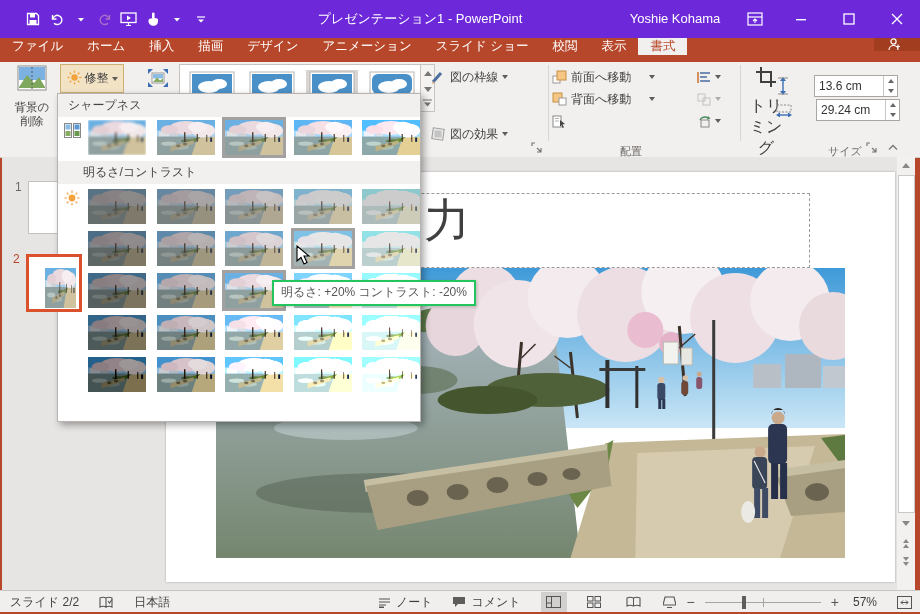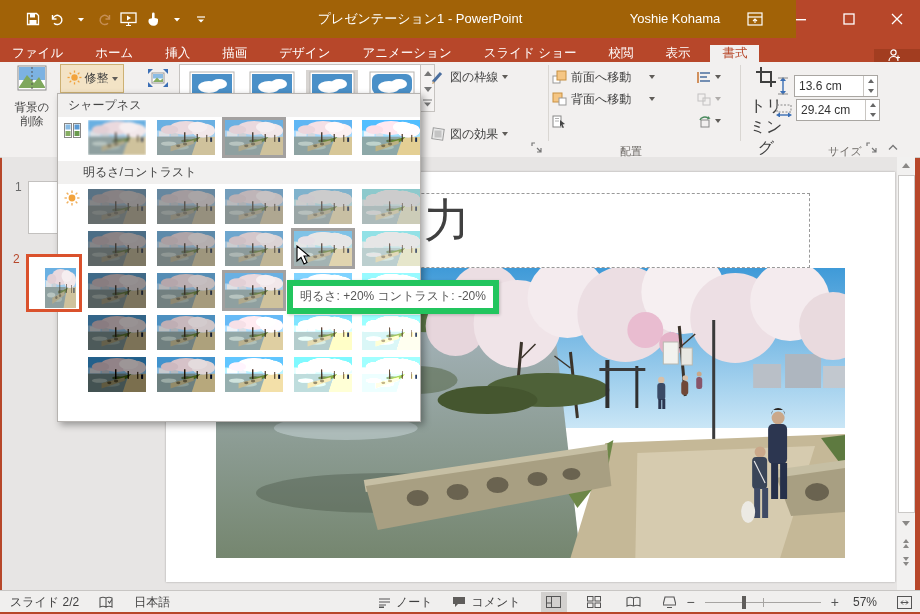--- a/index.html
+++ b/index.html
@@ -4,30 +4,30 @@
 <style>
   html,body{margin:0;padding:0;}
   body{width:920px;height:614px;position:relative;overflow:hidden;
        font-family:"Liberation Sans","DejaVu Sans",sans-serif;
        background:#b7472a;font-size:12px;color:#3f3f3f;
        -webkit-font-smoothing:antialiased;}
   #app{position:absolute;inset:0;}
   .abs{position:absolute;}
 
   
-  #titlebar{position:absolute;left:0;top:0;width:796px;height:38px;background:#a16207;color:#fff;}
+  #titlebar{position:absolute;left:0;top:0;width:920px;height:38px;background:#6d28d9;color:#fff;}
   .qat{position:absolute;top:8px;display:flex;align-items:center;gap:2px;}
   .qat-btn{width:22px;height:22px;display:flex;align-items:center;justify-content:center;}
   .qat-btn.dim{opacity:.45;}
   #win-title{position:absolute;top:10px;left:260px;width:320px;text-align:center;font-size:13px;color:#fff;}
   #user-name{position:absolute;top:11px;left:620px;width:110px;text-align:center;font-size:13px;color:#fff;}
   .cap-btn{position:absolute;top:6px;width:34px;height:26px;display:flex;align-items:center;justify-content:center;}
 
   
-  #tabbar{position:absolute;left:0;top:38px;width:920px;height:24px;background:#b7472a;display:flex;align-items:flex-end;gap:8px;}
+  #tabbar{position:absolute;left:0;top:38px;width:920px;height:24px;background:#b7472a;display:flex;align-items:flex-start;}
   .tab{display:flex;align-items:center;padding:0 12px;color:#fff;font-size:12.5px;white-space:nowrap;}
   .tab.active{background:#f2f0ef;color:#b7472a;}
   .tab.share{background:#a23d20;margin-left:auto;padding:0 14px;}
   .tab .ticon{margin-right:5px;display:flex;}
 
   
   #ribbon{position:absolute;left:0;top:62px;width:920px;height:95px;background:#f2f0ef;border-bottom:1px solid #cfccc8;}
   .grp-label{position:absolute;top:82px;font-size:11px;color:#6e6a66;}
   .vsep{position:absolute;top:3px;height:76px;width:1px;background:#d9d6d2;}
   .rbtn-big{position:absolute;left:6px;top:3px;width:52px;height:78px;text-align:center;}
@@ -37,21 +37,21 @@
   #compress-btn{position:absolute;left:145px;top:4px;width:26px;height:24px;display:flex;align-items:center;justify-content:center;}
   #style-gallery{position:absolute;left:179px;top:2px;width:240px;height:88px;background:#fff;border:1px solid #c6c3c0;}
   .gal-item{position:absolute;top:5px;width:52px;height:28px;display:flex;align-items:center;justify-content:center;}
   .gal-item.sel{background:#d8d5d2;}
   .gal-rail{position:absolute;left:420px;top:2px;width:13px;height:46px;background:#f5f3f2;border:1px solid #c6c3c0;
       display:flex;flex-direction:column;align-items:center;justify-content:space-around;}
   .rib-col{position:absolute;display:flex;flex-direction:column;gap:4px;}
   .rib-row{display:flex;align-items:center;gap:4px;height:18px;font-size:12px;color:#3f3f3f;white-space:nowrap;}
   .dd-arrow{width:0;height:0;border-left:3.5px solid transparent;border-right:3.5px solid transparent;border-top:4px solid #5f5c58;}
   .launcher{position:absolute;width:12px;height:12px;}
-  .spinbox{display:flex;width:82px;height:20px;background:#fff;border:1px solid #a9a6a2;align-items:center;}
+  .spinbox{display:flex;width:82px;height:20px;background:#fff;border:1px solid #a9a6a2;align-items:center;margin-left:20px;}
   .spinbox .val{flex:1;padding-left:4px;font-size:12px;color:#333;}
   .spin-arrows{width:13px;height:100%;border-left:1px solid #c9c6c2;display:flex;flex-direction:column;}
   .spin-arrows div{flex:1;display:flex;align-items:center;justify-content:center;}
   .tri-up{width:0;height:0;border-left:3px solid transparent;border-right:3px solid transparent;border-bottom:4px solid #666;}
   .tri-dn{width:0;height:0;border-left:3px solid transparent;border-right:3px solid transparent;border-top:4px solid #666;}
   #crop-btn{position:absolute;left:744px;top:4px;width:44px;height:74px;text-align:center;font-size:16px;color:#3f3f3f;}
   #chevron-collapse{position:absolute;left:888px;top:80px;color:#777;font-size:10px;}
 
   
   #thumbpanel{position:absolute;left:2px;top:157px;width:159px;height:433px;background:#e7e5e4;}
@@ -95,21 +95,21 @@
   .menu-header{position:absolute;left:0;width:100%;height:23px;background:#f1f0ef;display:flex;align-items:center;
       padding-left:10px;box-sizing:border-box;font-size:12px;color:#444;}
   .pthumb{position:absolute;width:58px;height:35px;overflow:hidden;}
   .pthumb svg{width:100%;height:100%;display:block;}
   .pthumb.sel{box-shadow:0 0 0 3px #a3a1a0;}
   #menu-opt{position:absolute;left:0;top:300px;width:100%;height:26px;display:flex;align-items:center;gap:10px;padding-left:7px;
       box-sizing:border-box;font-size:12.5px;color:#3f3f3f;}
   #menu-opt u{text-decoration:underline;}
 
   
-  #tooltip{position:absolute;left:287px;top:280px;background:#fff;border:6px solid #22c55e;padding:2px 7px 3px 7px;
+  #tooltip{position:absolute;left:272px;top:280px;background:#fff;border:2px solid #22c55e;padding:2px 7px 3px 7px;
       font-size:12px;color:#575757;white-space:nowrap;z-index:60;box-shadow:1px 1px 3px rgba(0,0,0,.2);}
   #cursor{position:absolute;left:296px;top:245px;z-index:70;}
 </style>
 </head>
 <body>
 
 <div id="app">
 
   <div id="titlebar">
     <div class="qat" style="left:22px;">

